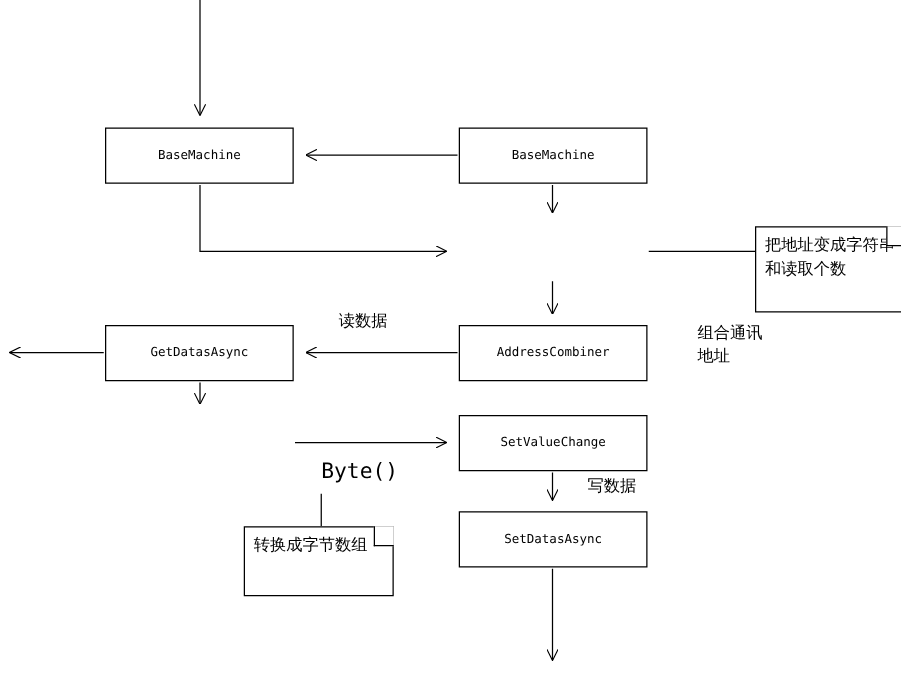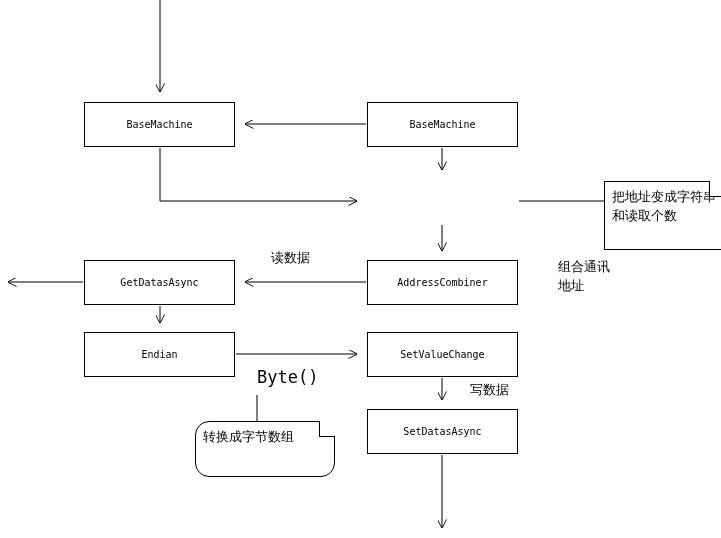--- a/index.html
+++ b/index.html
@@ -72,38 +72,35 @@
 
 
   <div class="node" style="left:84px;top:260px;width:151px;height:45px;">
     <span>GetDatasAsync</span>
   </div>
 
   <div class="node" style="left:367px;top:260px;width:151px;height:45px;">
     <span>AddressCombiner</span>
   </div>
 
-  <div class="node" style="left:84px;top:332px;width:151px;height:45px;">
-    <span>Endian</span>
-  </div>
 
   <div class="node" style="left:367px;top:332px;width:151px;height:45px;">
     <span>SetValueChange</span>
   </div>
 
   <div class="node" style="left:367px;top:409px;width:151px;height:45px;">
     <span>SetDatasAsync</span>
   </div>
 
   <div class="note" style="left:604px;top:168px;width:121px;height:69px;margin-top:13px;">
     <span class="fold"></span>
     <span>把地址变成字符串和读取个数</span>
   </div>
 
-  <div class="note" style="left:195px;top:421px;width:140px;height:56px;border-radius:14px;">
+  <div class="note" style="left:195px;top:421px;width:120px;height:56px;">
     <span class="fold"></span>
     <span>转换成字节数组</span>
   </div>
 
   <div class="lbl" style="left:271px;top:249px;">读数据</div>
 
   <div class="lbl" style="left:558px;top:258px;">组合通讯
 地址</div>
 
   <div class="lblm" style="left:257px;top:365px;">Byte()</div>

